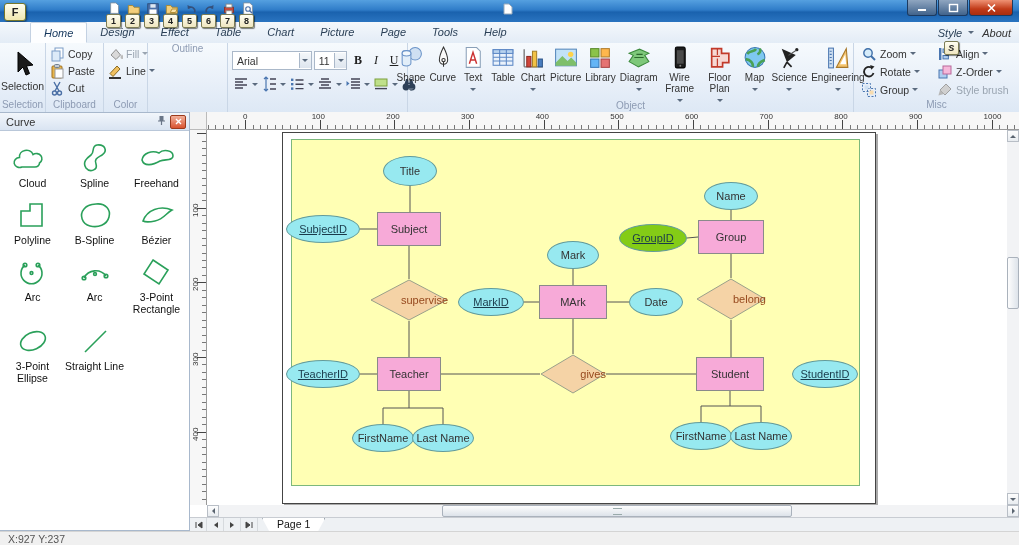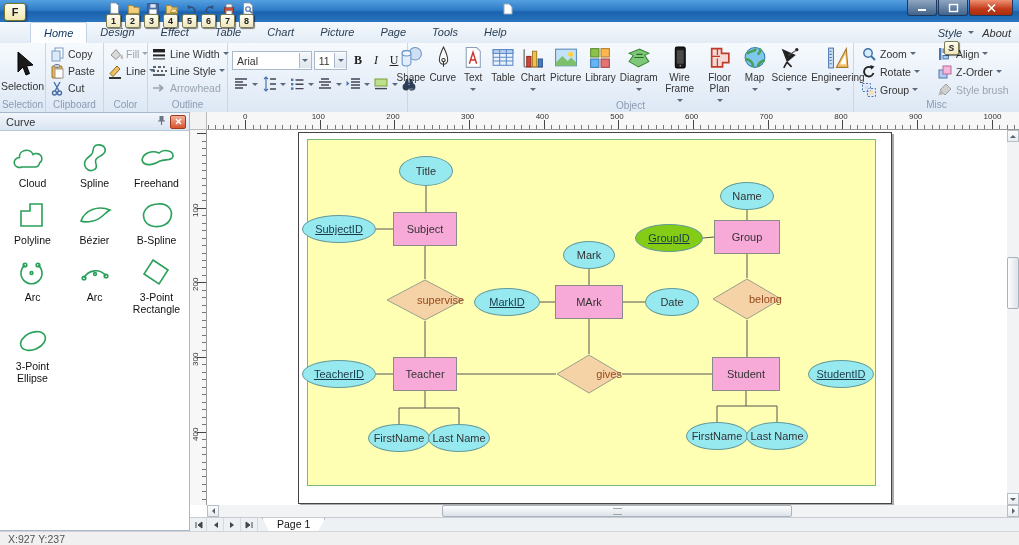--- a/index.html
+++ b/index.html
@@ -96,21 +96,21 @@
   #hruler .tick{position:absolute;bottom:0;width:1px;height:4px;background:#777;}
   #hruler .tick.major{height:9px;background:#444;}
   #hruler .hnum{position:absolute;top:0;font-size:8px;color:#333;}
   #vruler{position:absolute;left:0;top:18px;width:17px;height:375px;background:#f7f7f7;
     border-right:1px solid #999;box-sizing:border-box;overflow:hidden;}
   #vruler .tick{position:absolute;right:0;height:1px;width:4px;background:#777;}
   #vruler .tick.major{width:9px;background:#444;}
   #vruler .vnum{position:absolute;left:1px;font-size:8px;color:#333;transform:rotate(-90deg);transform-origin:left top;}
   #scrollview{position:absolute;left:17px;top:18px;width:800px;height:375px;background:#fff;overflow:hidden;}
   #page{position:absolute;left:75px;top:2px;width:594px;height:372px;background:#fff;
-    border:1px solid #444;box-shadow:2px 2px 0 #aaa;box-sizing:border-box;margin-left:16px;}
+    border:1px solid #444;box-shadow:2px 2px 0 #aaa;box-sizing:border-box;}
   #drawing{position:absolute;left:8px;top:6px;width:569px;height:347px;box-sizing:border-box;}
   #edges{position:absolute;left:0;top:0;}
   .node{position:absolute;display:flex;align-items:center;justify-content:center;
     font-size:11px;color:#333;box-sizing:border-box;text-align:center;}
   .node.rect{border:1px solid #8a8a8a;}
   .node.ellipse{border:1px solid #639b9b;border-radius:50%;}
   .node.diamond{border:none;}
   .node .dlabel{position:absolute;left:0;right:0;text-align:right;}
   .node .ul{text-decoration:underline;}
   
@@ -302,44 +302,20 @@
               <path d="M3 10.5 L10 3 L13 6 L6 13.5 Z" fill="#f0c060" stroke="#8a6a20"></path>
               <rect x="2" y="14" width="12" height="2" fill="#333"></rect>
             </svg>
             <span>Line</span>
             <span class="caret"></span>
           </div>
         </div>
       <div class="rgroup-label">Color</div>
     </div>
     <div class="rgroup" style="width:80px">
-      <div class="rgroup-body stack" id="outline-body">
-          <div class="sbtn">
-            <svg width="16" height="16" viewBox="0 0 16 16">
-              <rect x="2" y="3" width="12" height="3.4" fill="#222"></rect>
-              <rect x="2" y="8.4" width="12" height="2" fill="#222"></rect>
-              <rect x="2" y="12.4" width="12" height="1" fill="#222"></rect>
-            </svg>
-            <span>Line Width</span>
-            <span class="caret"></span>
-          </div>
-          <div class="sbtn">
-            <svg width="16" height="16" viewBox="0 0 16 16">
-              <path d="M2 4 h3 m2 0 h3 m2 0 h2 M2 8 h2 m2 0 h2 m2 0 h2 m2 0 h2 M2 12 h12" stroke="#333" stroke-width="1.3" fill="none"></path>
-            </svg>
-            <span>Line Style</span>
-            <span class="caret"></span>
-          </div>
-          <div class="sbtn disabled">
-            <svg width="16" height="16" viewBox="0 0 16 16">
-              <path d="M2 8 H12 M12 8 L8 5 M12 8 L8 11" stroke="#9aa5b1" stroke-width="1.6" fill="none"></path>
-            </svg>
-            <span>Arrowhead</span>
-          </div>
-        </div>
       <div class="rgroup-label">Outline</div>
     </div>
     <div class="rgroup" style="width:180px">
       <div class="rgroup-body">
         <div id="tf-row1">
           <div class="combo" style="width:92px">
             <span>Arial</span>
             <span class="cbtn">
                 <span class="caret" style="margin:0"></span>
               </span>
@@ -631,29 +607,29 @@
             <span class="cp-label">Freehand</span>
           </div>
           <div class="cp-item">
             <svg width="46" height="34" viewBox="0 0 46 34" fill="none" stroke="#2aa05a" stroke-width="1.6">
               <path d="M11 28 V13 H20 V6 H32 V28 Z"></path>
             </svg>
             <span class="cp-label">Polyline</span>
           </div>
           <div class="cp-item">
             <svg width="46" height="34" viewBox="0 0 46 34" fill="none" stroke="#2aa05a" stroke-width="1.6">
+              <path d="M24 6 C34 5 39 12 37 19 C35 27 26 30 18 28 C10 26 7 17 12 11 C15 7 19 6.5 24 6 Z"></path>
+            </svg>
+            <span class="cp-label">B-Spline</span>
+          </div>
+          <div class="cp-item">
+            <svg width="46" height="34" viewBox="0 0 46 34" fill="none" stroke="#2aa05a" stroke-width="1.6">
               <path d="M9 23 C13 12 26 7 38 12 C32 15 30 21 21 23 C16 24 11 24 9 23 Z"></path>
             </svg>
             <span class="cp-label">Bézier</span>
-          </div>
-          <div class="cp-item">
-            <svg width="46" height="34" viewBox="0 0 46 34" fill="none" stroke="#2aa05a" stroke-width="1.6">
-              <path d="M24 6 C34 5 39 12 37 19 C35 27 26 30 18 28 C10 26 7 17 12 11 C15 7 19 6.5 24 6 Z"></path>
-            </svg>
-            <span class="cp-label">B-Spline</span>
           </div>
           <div class="cp-item">
             <svg width="46" height="34" viewBox="0 0 46 34" fill="none" stroke="#2aa05a" stroke-width="1.6">
               <path d="M15 10 A10.5 10.5 0 1 0 28 10"></path>
               <circle cx="15" cy="10" r="1.8"></circle>
               <circle cx="28" cy="10" r="1.8"></circle>
               <circle cx="21.5" cy="18" r="1.4"></circle>
             </svg>
             <span class="cp-label">Arc</span>
           </div>
@@ -670,20 +646,26 @@
             <svg width="46" height="34" viewBox="0 0 46 34" fill="none" stroke="#2aa05a" stroke-width="1.6">
               <path d="M19 5 L34 15 L25 29 L10 19 Z"></path>
             </svg>
             <span class="cp-label">3-Point Rectangle</span>
           </div>
           <div class="cp-item">
             <svg width="46" height="34" viewBox="0 0 46 34" fill="none" stroke="#2aa05a" stroke-width="1.6">
               <ellipse cx="23" cy="17" rx="13" ry="8.5" transform="rotate(-24 23 17)"></ellipse>
             </svg>
             <span class="cp-label">3-Point Ellipse</span>
+          </div>
+          <div class="cp-item">
+            <svg width="46" height="34" viewBox="0 0 46 34" fill="none" stroke="#2aa05a" stroke-width="1.6">
+              <path d="M13 28 L34 7"></path>
+            </svg>
+            <span class="cp-label">Straight Line</span>
           </div>
         </div>
     </div>
 
     <div id="canvas-area">
       <div id="ruler-corner"></div>
       <div id="hruler">
           <div class="tick" style="left: 0.7px;"></div>
           <div class="tick" style="left: 8.1px;"></div>
           <div class="tick" style="left: 15.6px;"></div>

